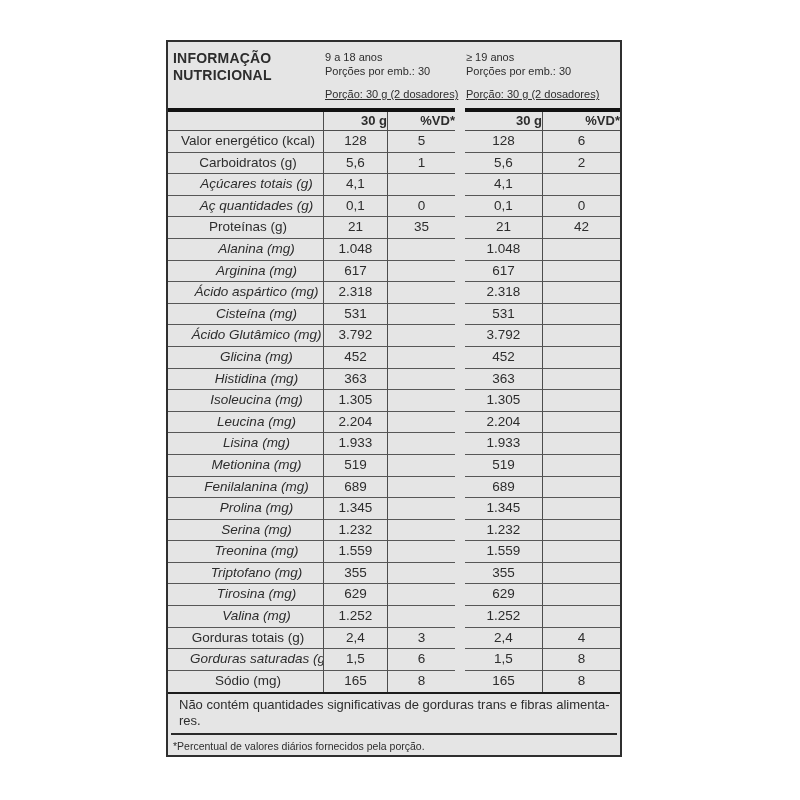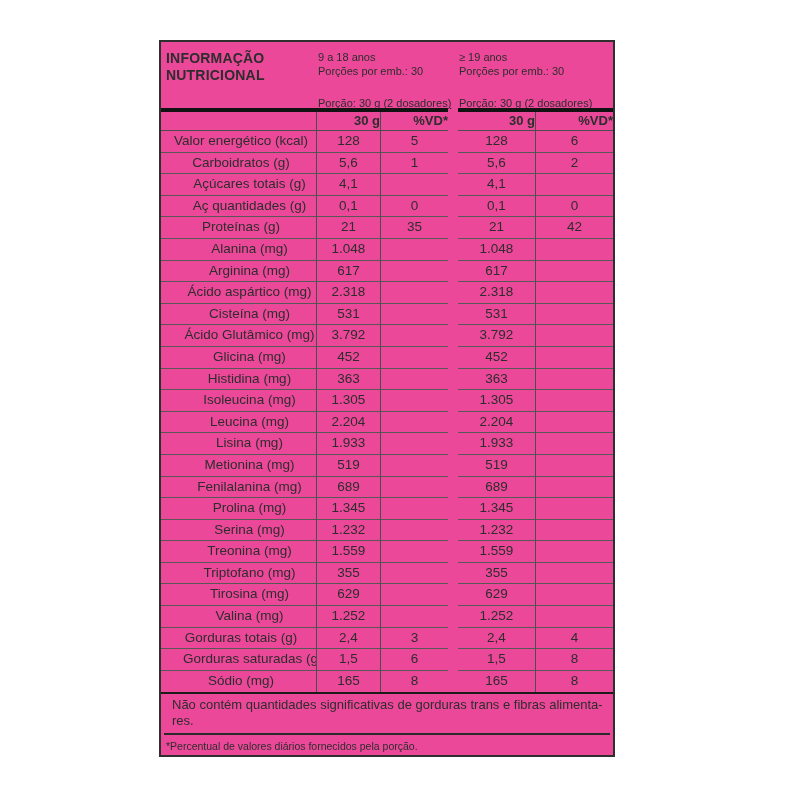--- a/index.html
+++ b/index.html
@@ -5,24 +5,24 @@
   * { margin: 0; padding: 0; box-sizing: border-box; }
   html, body {
     width: 800px; height: 800px;
     background: #ffffff;
     font-family: "Liberation Sans", "DejaVu Sans", sans-serif;
     color: #2d2d2d;
     -webkit-font-smoothing: antialiased;
   }
   .panel {
     position: absolute;
-    left: 159px; top: 40px;
+    left: 166px; top: 40px;
     width: 456px; height: 717px;
     border: 2px solid #2f2f2f;
-    background: #ec4899;
+    background: #e5e5e5;
     overflow: hidden;
   }
   .grid {
     display: grid;
     grid-template-columns: 155px 64px 68px 10px 77px 78px;
   }
   
   .header-info { height: 66px; }
   .title-cell {
     grid-column: 1 / 2;
@@ -34,21 +34,21 @@
   }
   .group-info {
     padding-top: 8px;
     font-size: 11px;
     line-height: 14px;
     white-space: nowrap;
     overflow: visible;
   }
   .group-info-1 { grid-column: 2 / span 2; padding-left: 2px; }
   .group-info-2 { grid-column: 5 / span 2; padding-left: 1px; }
-  .group-info .portion { margin-top: 18px; text-decoration: underline; }
+  .group-info .portion { margin-top: 9px; text-decoration: underline; }
   
   .bars { height: 4px; }
   .bar { background: #121212; height: 4px; }
   .bar-left  { grid-column: 1 / span 3; }
   .bar-right { grid-column: 5 / span 2; }
   
   .col-headers .cell {
     height: 19px;
     line-height: 18px;
     font-size: 13px;
@@ -61,21 +61,21 @@
   .row .cell {
     height: 21.6px;
     line-height: 20.6px;
     font-size: 13.5px;
     border-bottom: 1px solid #575757;
     overflow: hidden;
   }
   .row .c-gap { border-bottom: none; }
   .row.last .cell { border-bottom: none; }
   .c-label { text-align: center; padding-left: 5px; white-space: nowrap; }
-  .c-label.indent { padding-left: 22px; }
+  .c-label.indent { padding-left: 22px; font-style: italic; }
   .c-val { text-align: center; }
   .b-l { border-left: 1px solid #4d4d4d; }
   
   .section-sep { height: 2px; background: #1c1c1c; }
   .note {
     padding: 3px 5px 4px 11px;
     font-size: 13px;
     line-height: 15.5px;
   }
   .note span { display: block; }

